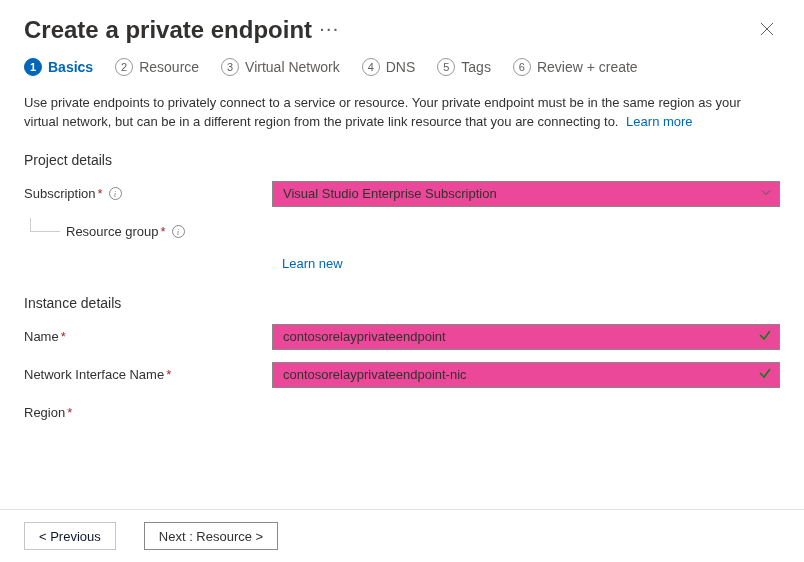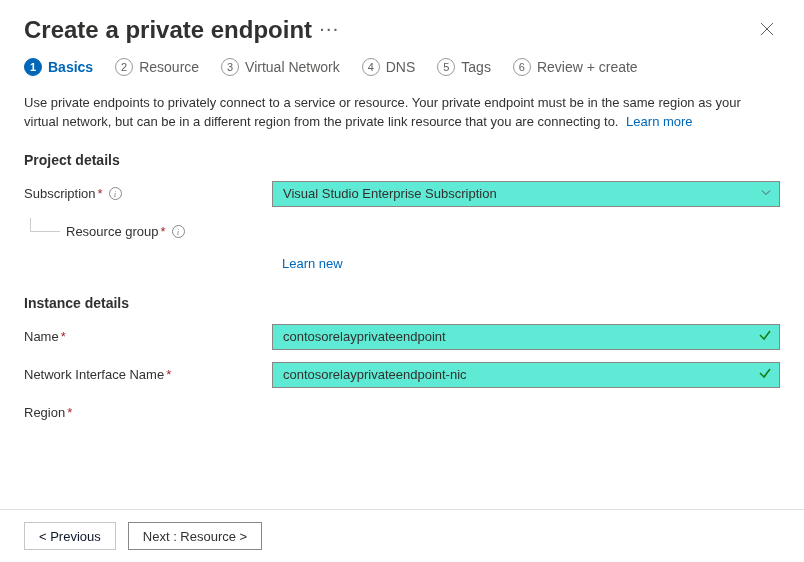--- a/index.html
+++ b/index.html
@@ -22,33 +22,33 @@
   .wizard-step { display: flex; align-items: center; gap: 6px; color: #605e5c; font-size: 14px; cursor: pointer;}
   .wizard-step .circle {
     width: 18px; height: 18px; border-radius: 50%; border: 1px solid #999;
     display: flex; align-items: center; justify-content: center;
     font-size: 11px; color: #605e5c; background: #fff;
   }
   .wizard-step.active { color: #0067b8; font-weight: 600;}
   .wizard-step.active .circle { background: #0067b8; border-color: #0067b8; color: #fff;}
   .description { font-size: 13px; color: #323130; line-height: 1.45; margin-bottom: 20px; max-width: 740px;}
   .description a { color: #0067b8; text-decoration: none; margin-left: 4px;}
-  .section-title { font-weight: 700; font-size: 14px; margin-bottom: 10px;}
+  .section-title { font-weight: 400; font-size: 14px; margin-bottom: 10px;}
   .form-row { display: flex; align-items: center; min-height: 32px; margin-bottom: 6px;}
   .form-label { width: 248px; display: flex; align-items: center; font-size: 13px;}
   .required { color: #a4262c; margin-left: 2px;}
   .info-icon {
     width: 13px; height: 13px; border: 1px solid #888; border-radius: 50%;
     display: inline-flex; align-items: center; justify-content: center;
     font-size: 9px; font-style: italic; font-family: serif;
     margin-left: 6px; color: #888; cursor: pointer;
   }
   .form-control { flex: 1; position: relative;}
   .select, .text-input {
-    width: 100%; height: 26px; border: 1px solid #8a8886; background: #5eead4;
+    width: 100%; height: 26px; border: 1px solid #8a8886; background: #ec4899;
     padding: 0 28px 0 10px; font-size: 13px; color: #323130;
     display: flex; align-items: center; cursor: pointer;
   }
   .select .chevron { position: absolute; right: 8px; top: 50%; transform: translateY(-50%); pointer-events: none; color: #555;}
   .text-input { cursor: text; }
   .text-input .check { position: absolute; right: 8px; top: 50%; transform: translateY(-50%); color: #107c10; font-size: 16px;}
   .sub-indent { width: 248px; display: flex; align-items: center;}
   .sub-indent .indent-line {
     width: 30px; height: 100%; border-left: 1px solid #ccc; border-bottom: 1px solid #ccc;
     margin-left: 6px; margin-right: 6px; height: 14px; align-self: flex-start; margin-top: -6px;
@@ -57,21 +57,21 @@
   .footer {
     position: absolute; left: 0; right: 0; bottom: 0;
     border-top: 1px solid #e1dfdd; padding: 12px 24px; display: flex; gap: 12px; background: #fff;
   }
   .btn {
     height: 28px; padding: 0 14px; font-size: 13px;
     border: 1px solid #8a8886; background: #fff; cursor: pointer;
     display: flex; align-items: center;
   }
   .btn.disabled { color: #0f172a; border-color: #c8c6c4; cursor: default; background: #fff;}
-  .btn.primary { font-weight: 400; }
+  .btn.primary { font-weight: 400; margin-left: 16px; }
   .gap { height: 18px; }
 </style>
 </head>
 <body>
 
 <div class="page">
 
   <div class="title-row">
     <div class="title">
       <span>Create a private endpoint</span>

